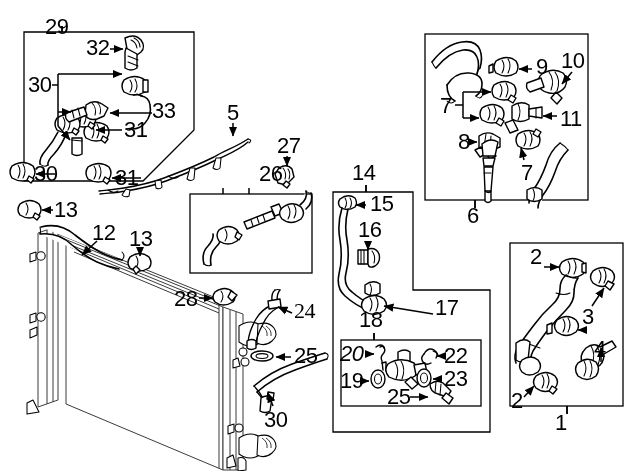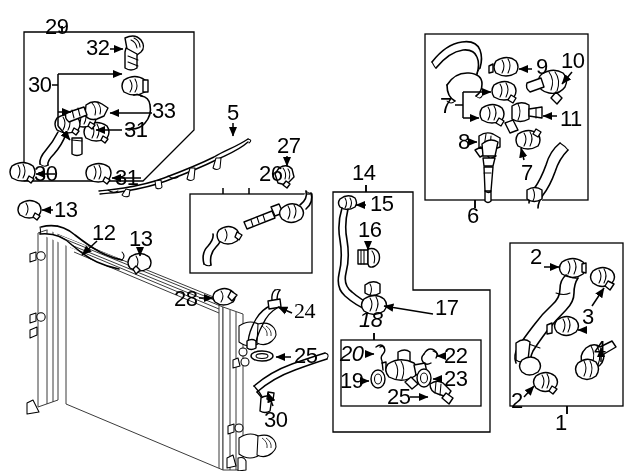--- a/index.html
+++ b/index.html
@@ -543,21 +543,21 @@
   <div class="lbl" style="left:227px;top:102px;">5</div>
   <div class="lbl" style="left:277px;top:135px;">27</div>
   <div class="lbl" style="left:240px;top:163px;margin-left:19px;">26</div>
   <div class="lbl" style="left:294px;top:300px;font-family:Liberation Serif, serif;">24</div>
   <div class="lbl" style="left:294px;top:345px;">25</div>
   <div class="lbl" style="left:264px;top:409px;">30</div>
   <div class="lbl" style="left:352px;top:162px;">14</div>
   <div class="lbl" style="left:370px;top:193px;">15</div>
   <div class="lbl" style="left:358px;top:219px;">16</div>
   <div class="lbl" style="left:435px;top:297px;text-align:right;">17</div>
-  <div class="lbl" style="left:359px;top:309px;font-style:italic;">18</div>
+  <div class="lbl" style="left:359px;top:309px;">18</div>
   <div class="lbl" style="left:340px;top:343px;font-style:italic;">20</div>
   <div class="lbl" style="left:340px;top:370px;">19</div>
   <div class="lbl" style="left:444px;top:345px;">22</div>
   <div class="lbl" style="left:444px;top:368px;">23</div>
   <div class="lbl" style="left:387px;top:386px;">25</div>
   <div class="lbl" style="left:536px;top:56px;">9</div>
   <div class="lbl" style="left:561px;top:50px;">10</div>
   <div class="lbl" style="left:440px;top:95px;">7</div>
   <div class="lbl" style="left:560px;top:108px;">11</div>
   <div class="lbl" style="left:458px;top:131px;">8</div>

